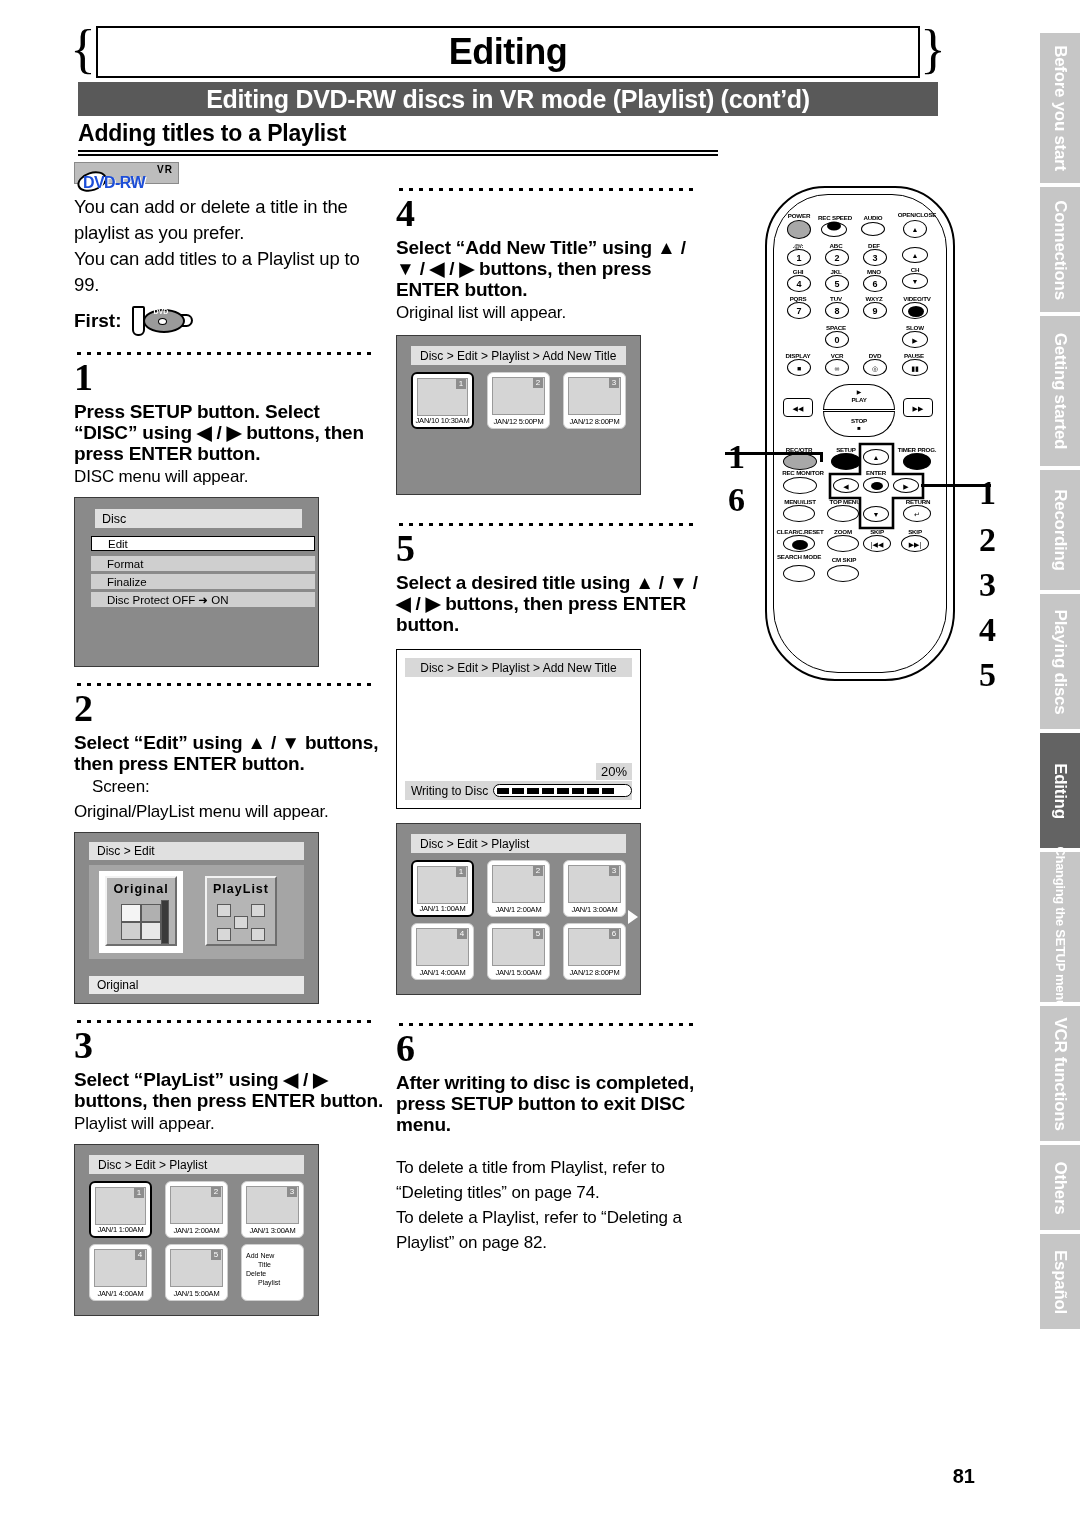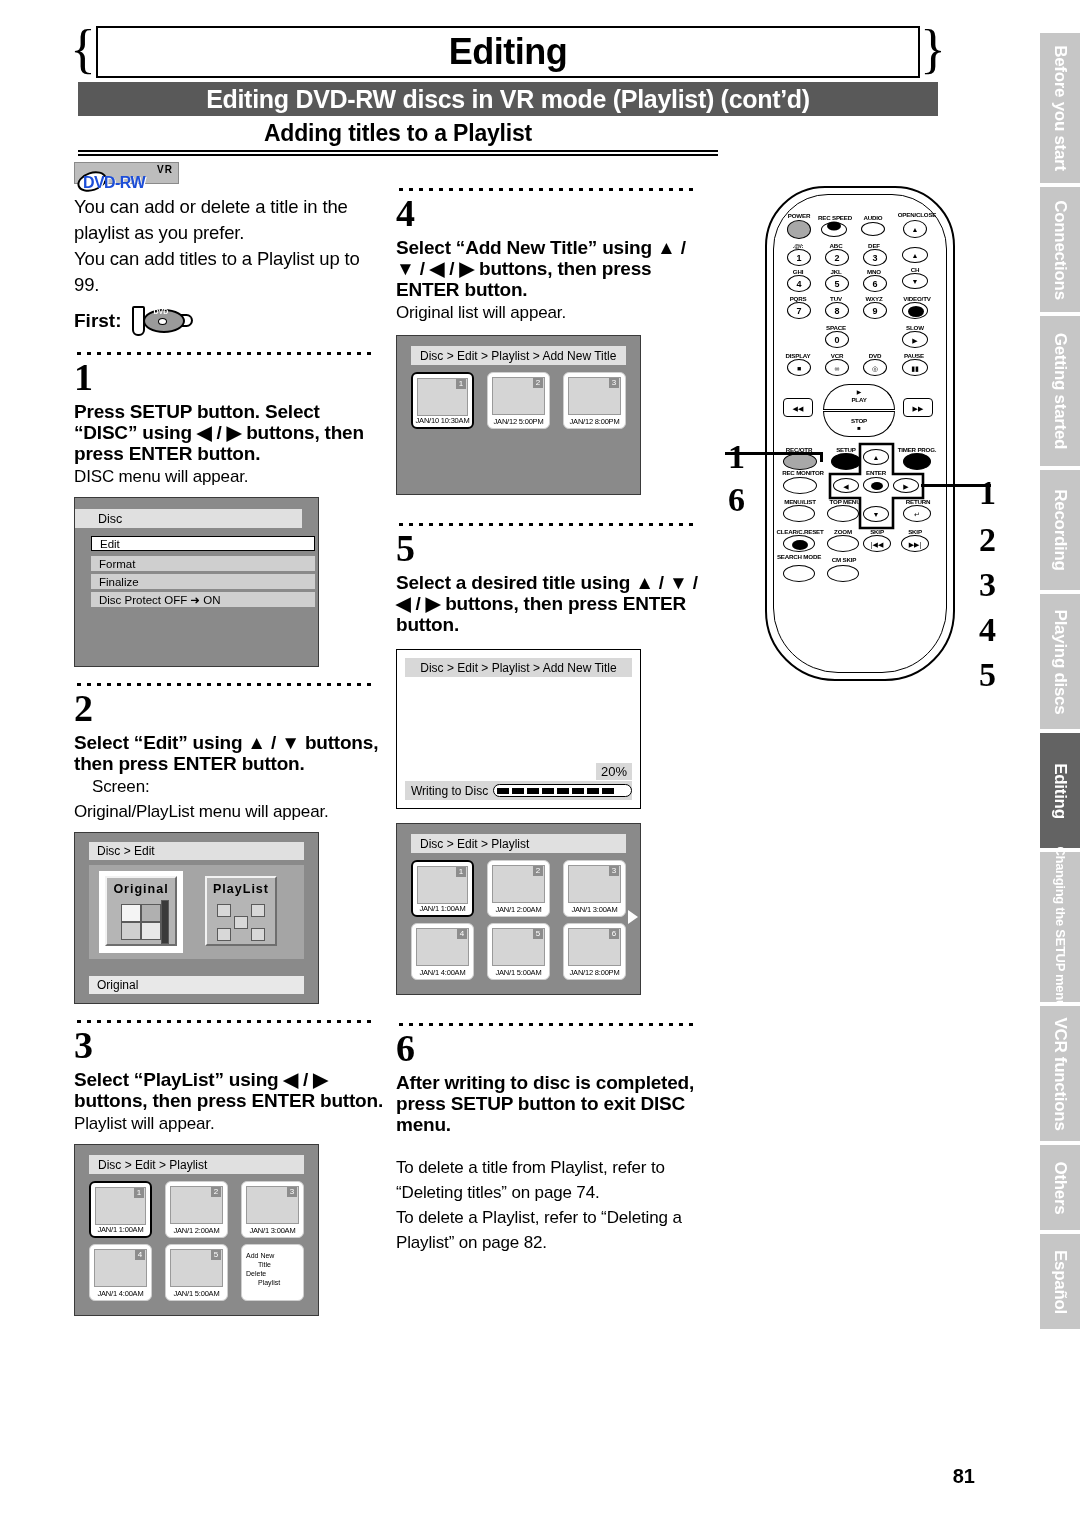--- a/index.html
+++ b/index.html
@@ -19,21 +19,21 @@
     font-family:"Liberation Serif",serif;font-weight:normal;}
   .brace.l{left:-8px;}
   .brace.r{right:-8px;}
 
   
   .sectionbar{position:absolute;left:78px;top:82px;width:860px;height:34px;background:#595959;}
   .sectionbar span{display:block;text-align:center;color:#fff;font-size:25px;
     font-weight:bold;line-height:34px;letter-spacing:-0.3px;}
 
   
-  .subhead{position:absolute;left:78px;top:120px;width:640px;text-align:center;}
+  .subhead{position:absolute;left:78px;top:120px;width:640px;}
   .subhead .t{font-size:23px;font-weight:bold;letter-spacing:-0.2px;}
   .subhead .rule{margin-top:3px;border-top:2px solid #000;border-bottom:2px solid #000;height:2px;}
 
   
   .col{position:absolute;width:310px;}
   .col1{left:74px;top:162px;}
   .col2{left:396px;top:172px;}
 
   
   .vrlogo{width:105px;height:22px;background:#bdbdbd;border:1px solid #8a8a8a;
@@ -66,24 +66,24 @@
     background-size:10px 5px;background-repeat:repeat-x;background-position:0 1px;width:300px;}
   .stepnum{font-size:38px;font-weight:bold;line-height:40px;margin:2px 0 4px 0;
     font-family:"Liberation Serif",serif;}
   .steptitle{font-size:19px;font-weight:bold;line-height:21px;letter-spacing:-0.2px;}
   .stepdesc{font-size:17px;line-height:25px;letter-spacing:-0.15px;}
 
   
   .screen{position:relative;background:#8a8a8a;border:1px solid #3a3a3a;box-sizing:border-box;}
 
   .menu-screen{width:245px;height:170px;margin-top:8px;}
-  .menu-screen .title{position:absolute;left:0;top:11px;right:16px;height:19px;background:#e0e0e0;
-    font-size:12.5px;display:flex;align-items:center;padding-left:23px;box-sizing:border-box;}
+  .menu-screen .title{position:absolute;left:20px;top:11px;right:16px;height:19px;background:#e0e0e0;
+    font-size:12.5px;display:flex;align-items:center;padding-left:7px;box-sizing:border-box;}
   .menu-screen .row{position:absolute;left:16px;right:3px;height:15px;background:#cfcfcf;
-    font-size:11.5px;display:flex;align-items:center;padding-left:8px;box-sizing:border-box;}
+    font-size:11.5px;display:flex;align-items:center;padding-left:16px;box-sizing:border-box;}
   .menu-screen .row.sel{background:#fff;border:1.6px solid #000;}
 
   
   .op-screen{width:245px;height:172px;margin-top:8px;}
   .op-screen .bcbar{position:absolute;left:14px;top:9px;right:14px;height:18px;background:#e0e0e0;
     font-size:12px;display:flex;align-items:center;padding-left:8px;box-sizing:border-box;}
   .op-screen .panel{position:absolute;left:14px;top:32px;right:14px;height:94px;background:#a5a5a5;}
   .op-screen .cell{position:absolute;top:6px;width:84px;height:82px;}
   .op-screen .cell.sel{background:#fff;}
   .op-screen .tile{position:absolute;left:6px;top:5px;width:72px;height:70px;background:#b5b5b5;

